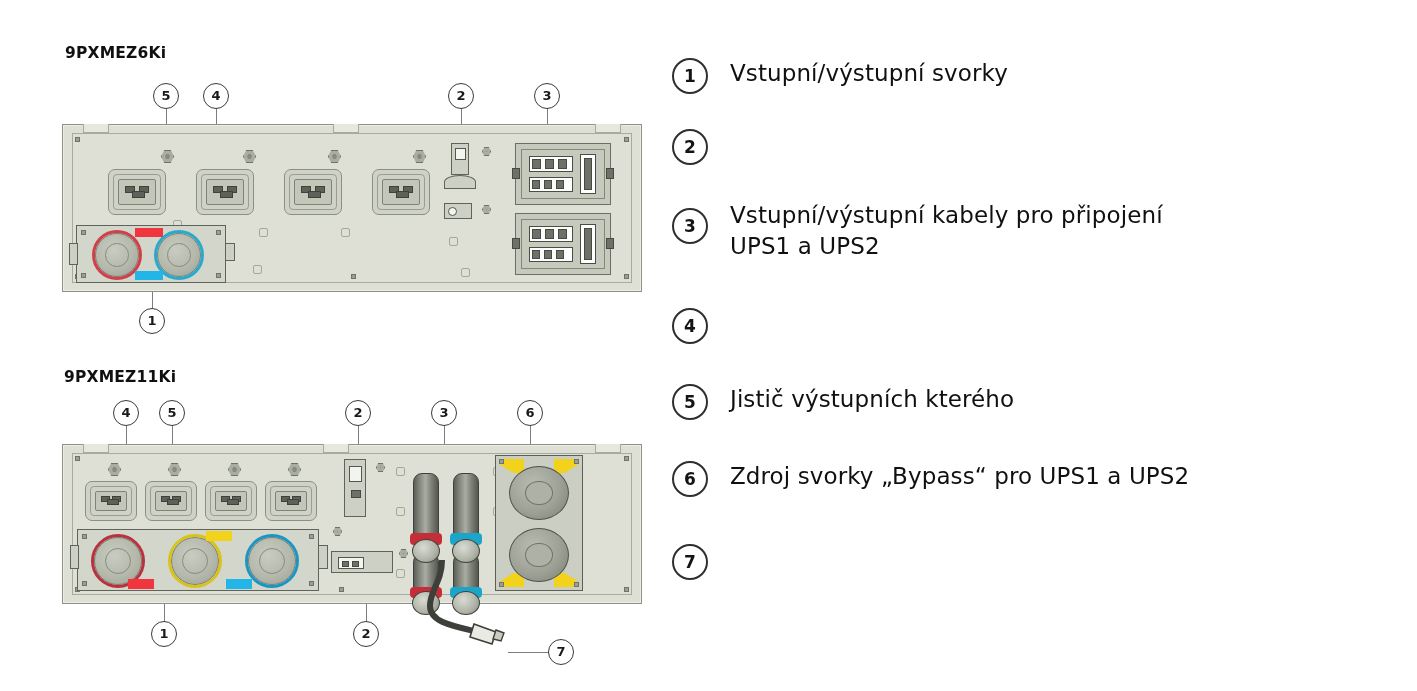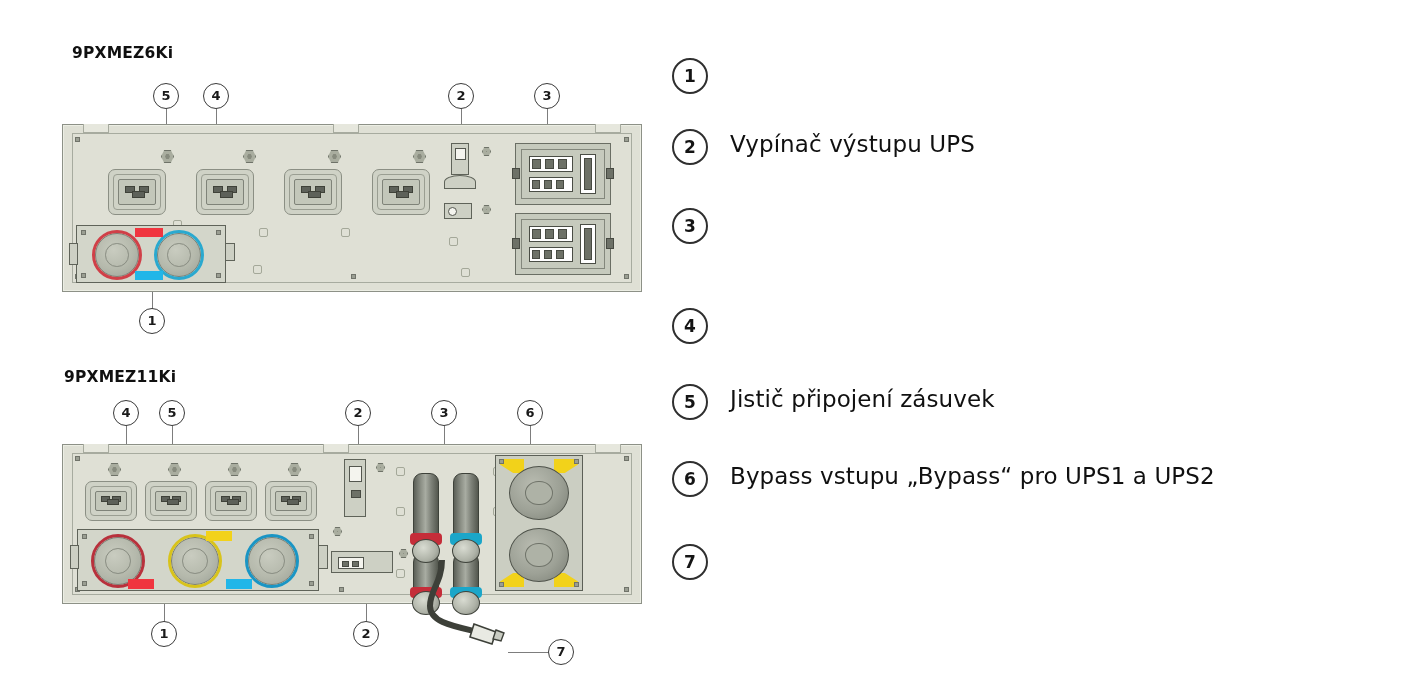--- a/index.html
+++ b/index.html
@@ -311,21 +311,21 @@
     font-size: 23px;
     line-height: 31px;
     color: #101010;
     white-space: pre-line;
     letter-spacing: 0.1px;
   }
 </style>
 </head>
 <body>
 
-<div class="model-label" style="left:72px; top:44px;">9PXMEZ6Ki</div>
+<div class="model-label" style="left:65px; top:44px;">9PXMEZ6Ki</div>
 
 <div class="leader" style="left:166px; top:106px; height:29px;"></div>
 <div class="callout" style="left:153px; top:83px;">5</div>
 
 <div class="leader" style="left:216px; top:106px; height:62px;"></div>
 <div class="callout" style="left:203px; top:83px;">4</div>
 
 <div class="leader" style="left:461px; top:106px; height:62px;"></div>
 <div class="callout" style="left:448px; top:83px;">2</div>
 
@@ -599,42 +599,44 @@
 <div class="leader" style="left:366px; top:572px; height:50px;"></div>
 <div class="callout" style="left:353px; top:621px;">2</div>
 
 <div class="leader-h" style="left:508px; top:652px; width:46px;"></div>
 <div class="callout" style="left:548px; top:639px;">7</div>
 
 <div class="legend">
 
   <div class="legend-row" style="top:14px; left:0;">
     <div class="legend-bubble">1</div>
+    <div class="legend-text">Vstupní/výstupní svorky</div>
   </div>
 
   <div class="legend-row" style="top:85px; left:0;">
     <div class="legend-bubble">2</div>
-    <div class="legend-text">Vypínač výstupu UPS</div>
   </div>
 
   <div class="legend-row" style="top:156px; left:0;">
     <div class="legend-bubble" style="margin-top:8px;">3</div>
+    <div class="legend-text">Vstupní/výstupní kabely pro připojení
+UPS1 a UPS2</div>
   </div>
 
   <div class="legend-row" style="top:264px; left:0;">
     <div class="legend-bubble">4</div>
   </div>
 
   <div class="legend-row" style="top:340px; left:0;">
     <div class="legend-bubble">5</div>
-    <div class="legend-text">Jistič připojení zásuvek</div>
+    <div class="legend-text">Jistič výstupních kterého</div>
   </div>
 
   <div class="legend-row" style="top:417px; left:0;">
     <div class="legend-bubble">6</div>
-    <div class="legend-text">Bypass vstupu „Bypass“ pro UPS1 a UPS2</div>
+    <div class="legend-text">Zdroj svorky „Bypass“ pro UPS1 a UPS2</div>
   </div>
 
   <div class="legend-row" style="top:492px; left:0;">
     <div class="legend-bubble" style="margin-top:8px;">7</div>
   </div>
 
 </div>
 
 </body></html>

